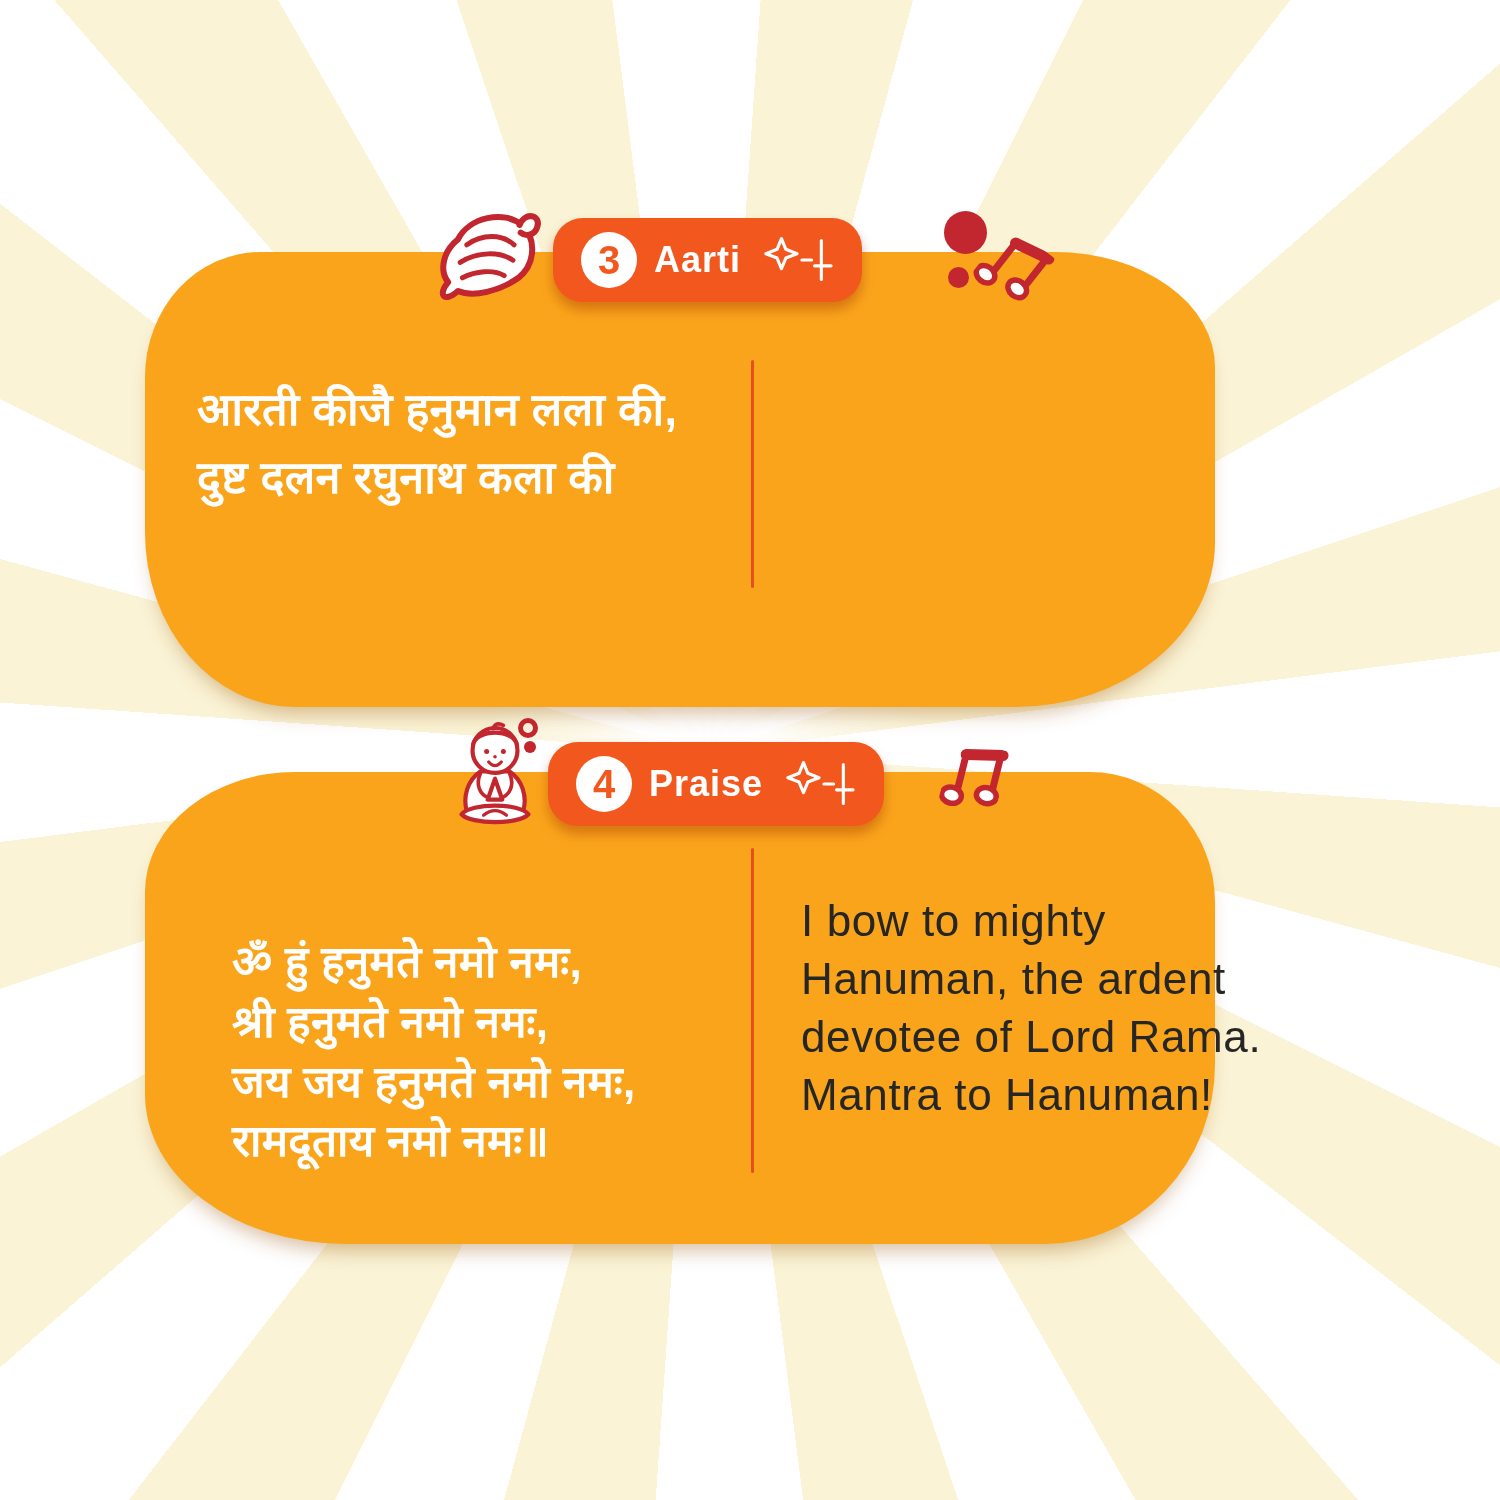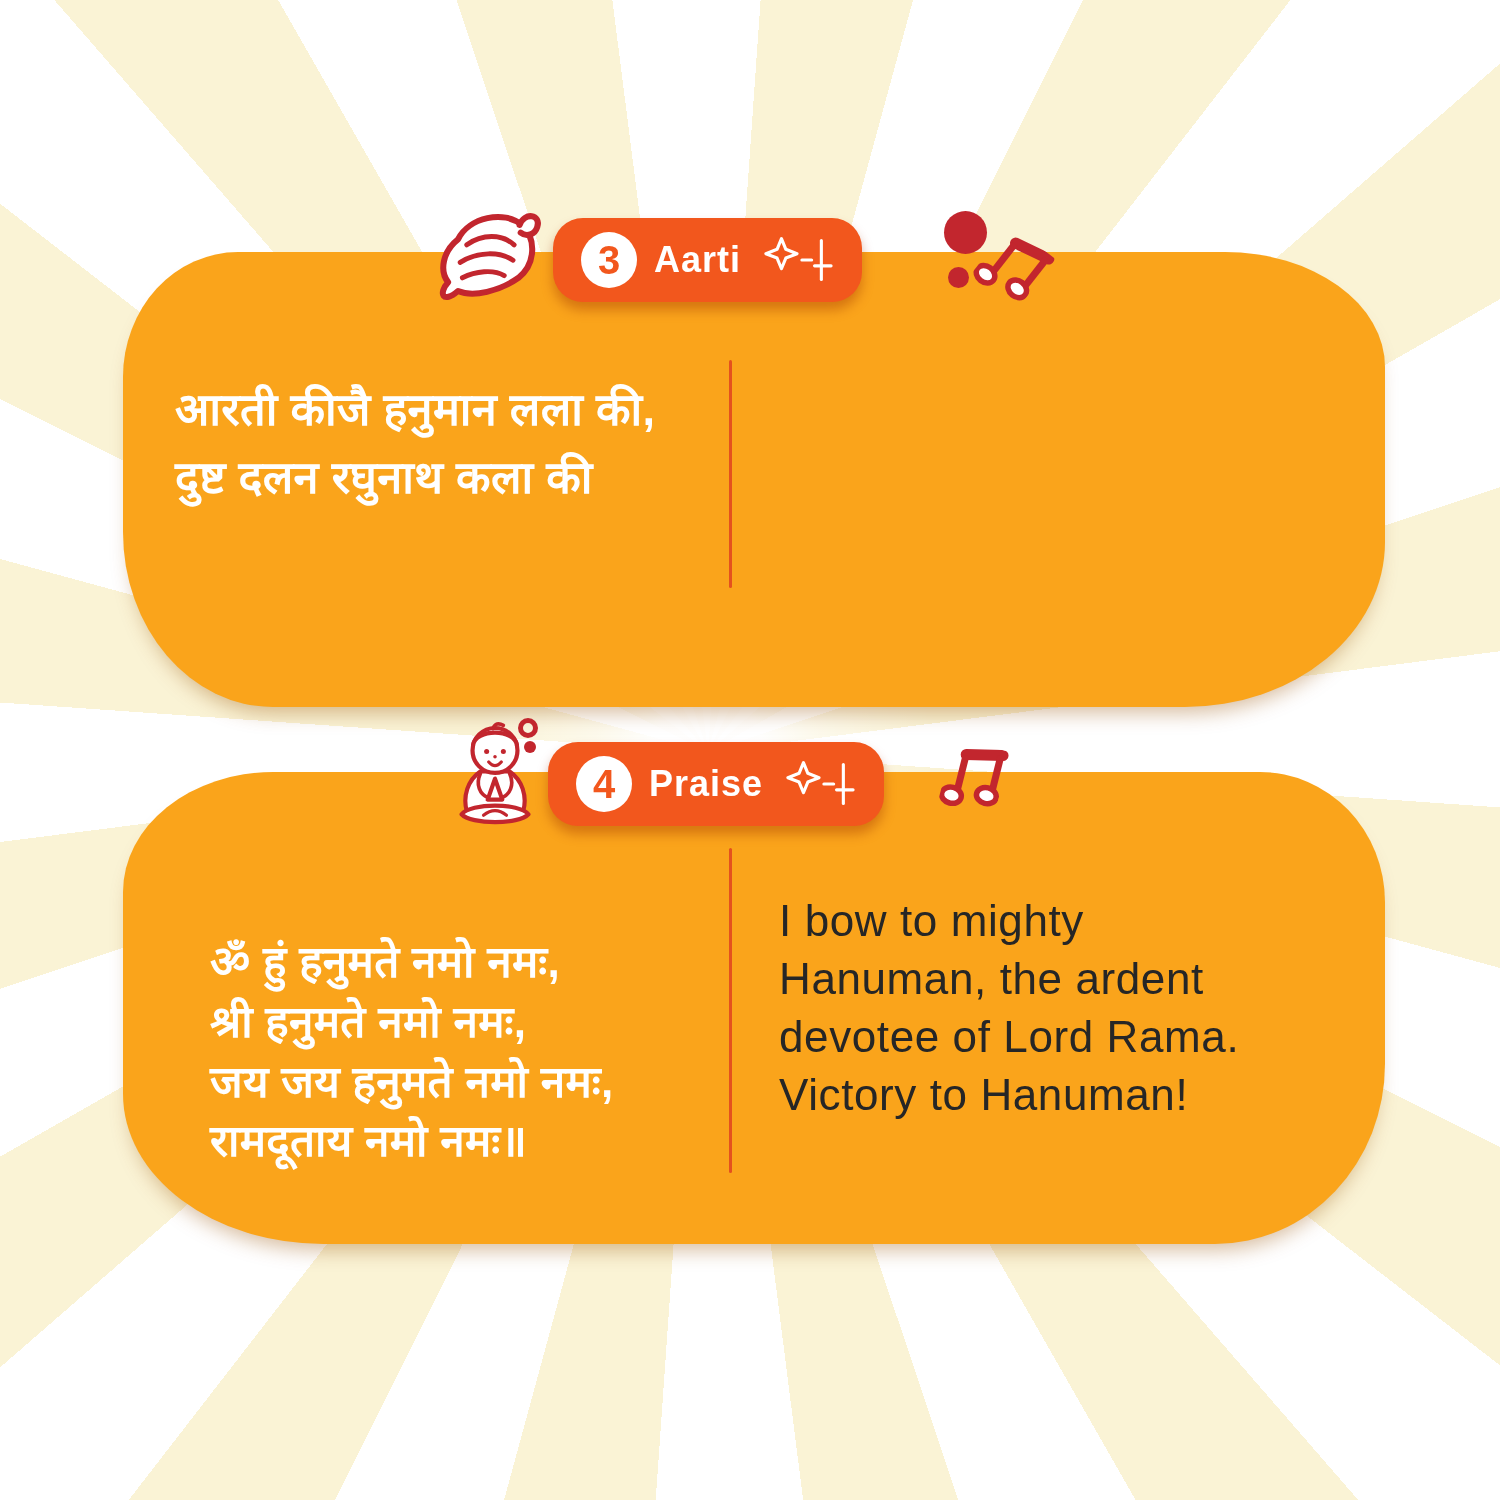--- a/index.html
+++ b/index.html
@@ -27,21 +27,21 @@
       var(--page-bg) 11.25deg 22.5deg);
   }
   .glow{
     position:absolute;inset:0;
     background:radial-gradient(circle at 708px 752px,
       rgba(255,255,255,.95) 0 55px, rgba(255,255,255,.55) 110px,
       rgba(255,255,255,0) 230px);
   }
   
   .card{
-    position:absolute;left:123px;width:1262px;
+    position:absolute;left:145px;width:1070px;
     background:var(--card-color);
     box-shadow:0 14px 20px -8px rgba(150,80,0,.38);
   }
   .card-1{
     top:252px;height:455px;
     border-radius:115px 160px 200px 150px / 125px 115px 165px 175px;
   }
   .card-2{
     top:772px;height:472px;
     border-radius:150px 125px 170px 200px / 120px 130px 180px 150px;
@@ -135,21 +135,21 @@
 
   <section class="card card-2">
     <div class="hindi">ॐ हुं हनुमते नमो नमः,
 श्री हनुमते नमो नमः,
 जय जय हनुमते नमो नमः,
 रामदूताय नमो नमः॥</div>
     <div class="divider"></div>
     <div class="english">I bow to mighty
 Hanuman, the ardent
 devotee of Lord Rama.
-Victory to Hanuman!</div>
+Mantra to Hanuman!</div>
   </section>
 
   <div class="badge badge-2">
     <span class="badge-num">4</span>
     <span class="badge-label">Praise</span>
     <svg class="sparkle" viewBox="0 0 74 54" fill="none" stroke="currentColor" stroke-width="3.2" stroke-linecap="round" stroke-linejoin="round">
       <path d="M20 5 L24.5 16 L36 20.5 L24.5 25 L20 36 L15.5 25 L4 20.5 L15.5 16 Z"></path>
       <path d="M41 27 H51"></path>
       <path d="M61 7 V47"></path>
       <path d="M54 33 H71"></path>

